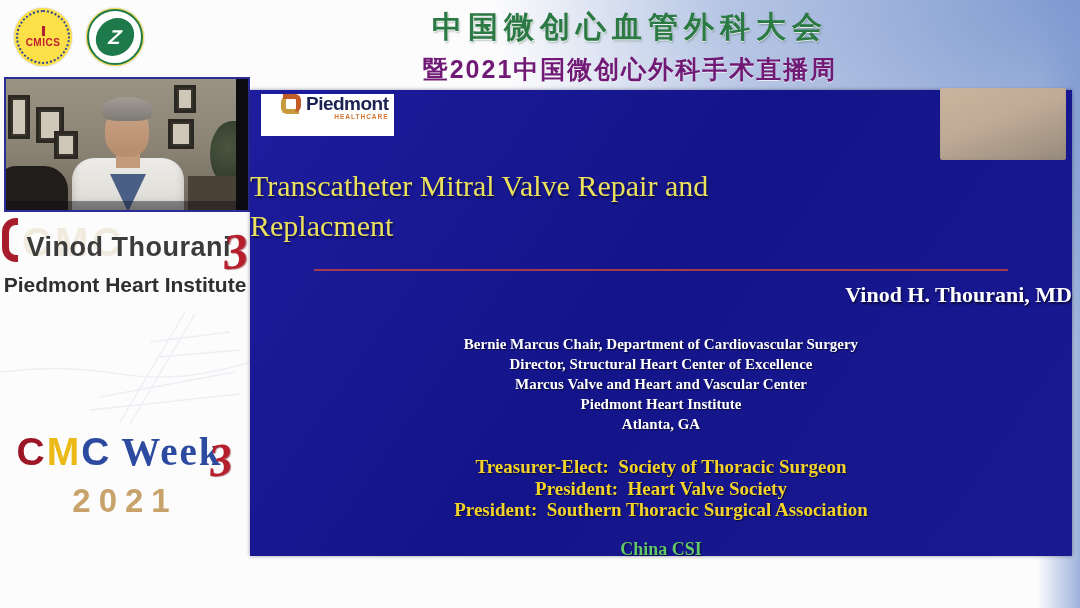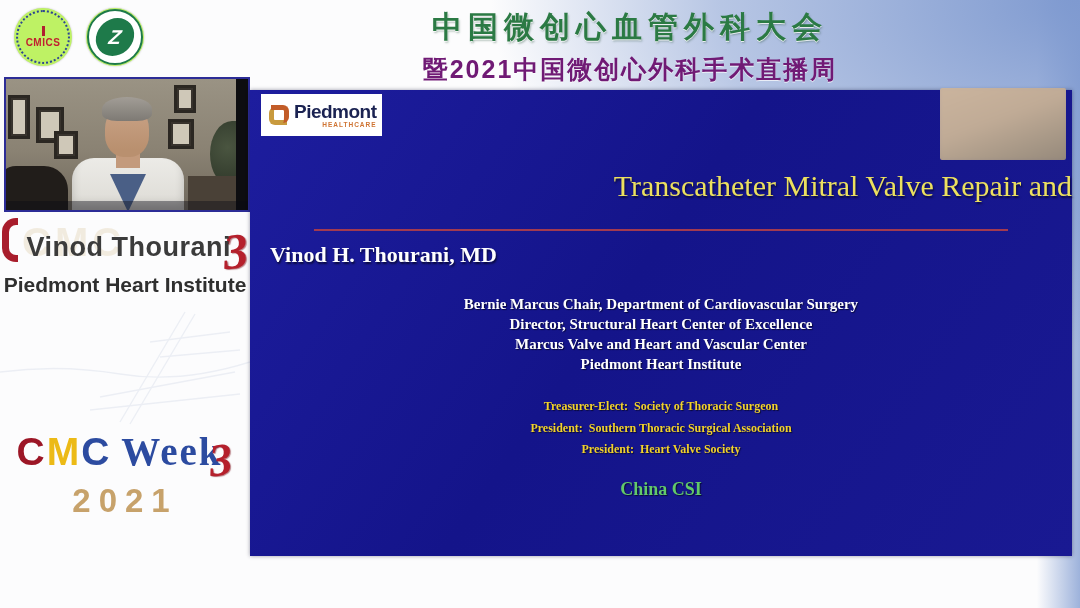--- a/index.html
+++ b/index.html
@@ -7,21 +7,21 @@
     width:1080px;height:608px;overflow:hidden;position:relative;
     font-family:"Liberation Sans","DejaVu Sans",sans-serif;
     background:
       radial-gradient(ellipse 950px 560px at 100% 0%, #7f9ad0 0%, rgba(127,154,208,.55) 38%, rgba(127,154,208,0) 62%),
       linear-gradient(to left, #9db2db 0%, rgba(157,178,219,0) 4%),
       #fcfcfd;
   }
   
   .header{position:absolute;left:0;top:0;width:1080px;height:88px;}
   .logos{position:absolute;left:14px;top:8px;display:flex;gap:14px;}
-  .logo-circle{width:58px;height:58px;border-radius:50%;background:#bef264;position:relative;
+  .logo-circle{width:58px;height:58px;border-radius:50%;background:#fde047;position:relative;
     display:flex;align-items:center;justify-content:center;box-shadow:0 0 2px rgba(0,0,0,.25);}
   .cmics-ring{width:50px;height:50px;border-radius:50%;border:2px dotted #2c4494;
     display:flex;align-items:center;justify-content:center;flex-direction:column;}
   .cmics-cross{width:3px;height:10px;background:#b02030;margin-bottom:1px;}
   .cmics-text{color:#c02030;font-weight:bold;font-size:10px;letter-spacing:.5px;}
   .tongji-ring{width:52px;height:52px;border-radius:50%;border:2px solid #1e7a4a;background:#fff;
     display:flex;align-items:center;justify-content:center;}
   .tongji-disc{width:38px;height:38px;border-radius:50%;background:#1e7a4a;color:#fff;
     display:flex;align-items:center;justify-content:center;font-weight:bold;font-size:20px;font-style:italic;transform:skewX(-8deg);}
   .header-titles{position:absolute;left:300px;top:2px;width:660px;text-align:center;}
@@ -64,40 +64,40 @@
   .cmc-block{position:absolute;left:0;top:352px;width:250px;text-align:center;}
   .cmc-line{font-size:39px;font-weight:900;letter-spacing:2px;white-space:nowrap;}
   .cmc-c1{color:#9c1626;} .cmc-m{color:#ecba16;} .cmc-c2{color:#2c4ba0;} .cmc-week{color:#2c4ba0;margin-left:10px;font-family:Liberation Serif, serif;}
   .cmc-3{font-size:46px;vertical-align:-10px;margin-left:-14px;}
   .cmc-year{margin-top:8px;font-size:33px;font-weight:bold;color:#c7a26b;letter-spacing:8px;}
   
   .slide{position:absolute;left:250px;top:90px;width:822px;height:466px;
     background:linear-gradient(125deg,#1d1d9e 0%,#14148a 45%,#191992 100%);
     font-family:"Liberation Serif","DejaVu Serif",serif;box-shadow:0 0 4px rgba(0,0,40,.4);}
   .piedmont-box{position:absolute;left:11px;top:4px;width:113px;height:42px;background:#fff;
-    display:flex;align-items:center;padding-left:8px;font-family:"Liberation Sans",sans-serif;}
+    display:flex;padding-left:20px;font-family:"Liberation Sans",sans-serif;}
   .pd-icon{position:relative;width:20px;height:20px;margin-right:5px;flex:0 0 auto;}
   .pd-icon .b1{position:absolute;left:0;bottom:0;width:13px;height:13px;border-left:5px solid #c89a3e;
     border-bottom:5px solid #c89a3e;border-radius:6px 0 0 6px;}
   .pd-icon .b2{position:absolute;right:0;top:0;width:13px;height:13px;border-right:5px solid #c25c28;
     border-top:5px solid #c25c28;border-radius:0 6px 6px 0;}
   .pd-text{line-height:1;}
   .pd-brand{font-size:19px;font-weight:bold;color:#1b2352;letter-spacing:-.5px;}
   .pd-health{font-size:6.5px;font-weight:bold;color:#cf7433;letter-spacing:1px;text-align:right;margin-top:1px;}
   .thumb{position:absolute;right:6px;top:-2px;width:126px;height:72px;overflow:hidden;border-radius:2px;}
   .thumb-blur{position:absolute;left:-8px;top:-8px;right:-8px;bottom:-8px;filter:blur(5px);
     background:linear-gradient(160deg,#cdb69f 0%,#c0ab96 45%,#a59685 75%,#8f8377 100%);}
-  .slide-title{margin:0;padding-top:76px;text-align:right;font-size:30px;line-height:40px;
+  .slide-title{margin:0;padding-top:76px;text-align:left;font-size:30px;line-height:40px;
     font-weight:normal;color:#ece05f;text-shadow:1px 2px 2px rgba(0,0,0,.55);}
   .divider{border:none;height:2px;background:#a23a50;width:694px;margin:23px 0 0 64px;}
-  .presenter{margin:11px 0 0 0;text-align:left;font-size:22px;font-weight:bold;color:#ffffff;
+  .presenter{margin:11px 0 0 0;text-align:right;font-size:22px;font-weight:bold;color:#ffffff;
     text-shadow:1px 2px 2px rgba(0,0,0,.6);padding-left:20px;}
   .affil{margin-top:26px;text-align:center;color:#ffffff;font-weight:bold;font-size:15px;line-height:20px;
     text-shadow:1px 1px 1px rgba(0,0,0,.6);}
-  .roles{margin-top:22px;text-align:center;color:#f2d22b;font-weight:bold;font-size:12px;line-height:21.5px;
+  .roles{margin-top:22px;text-align:center;color:#f2d22b;font-weight:bold;font-size:19px;line-height:21.5px;
     text-shadow:1px 1px 1px rgba(0,0,0,.6);}
   .roles div{white-space:pre-wrap;}
   .greens{margin-top:16px;text-align:center;color:#62c96a;font-weight:bold;font-size:18px;line-height:24px;
     text-shadow:1px 1px 1px rgba(0,0,0,.6);}
 </style>
 </head>
 <body>
 
 <div class="header">
   <div class="logos">
@@ -184,35 +184,36 @@
     <div class="pd-text">
       <div class="pd-brand">Piedmont</div>
       <div class="pd-health">HEALTHCARE</div>
     </div>
   </div>
 
   <div class="thumb">
     <div class="thumb-blur"></div>
   </div>
 
-  <h1 class="slide-title"><span>Transcatheter Mitral Valve Repair and</span><br></h1>
+  <h1 class="slide-title"><span>Transcatheter Mitral Valve Repair and</span><br><span>Replacment</span></h1>
 
   <hr class="divider">
 
   <h2 class="presenter">Vinod H. Thourani, MD</h2>
 
   <div class="affil">
     <div>Bernie Marcus Chair, Department of Cardiovascular Surgery</div>
     <div>Director, Structural Heart Center of Excellence</div>
     <div>Marcus Valve and Heart and Vascular Center</div>
     <div>Piedmont Heart Institute</div>
+    <div>Atlanta, GA</div>
   </div>
 
   <div class="roles">
     <div>Treasurer-Elect:  Society of Thoracic Surgeon</div>
+    <div>President:  Heart Valve Society</div>
     <div>President:  Southern Thoracic Surgical Association</div>
-    <div>President:  Heart Valve Society</div>
   </div>
 
   <div class="greens">
     <div>China CSI</div>
   </div>
 </div>
 
 </body></html>

